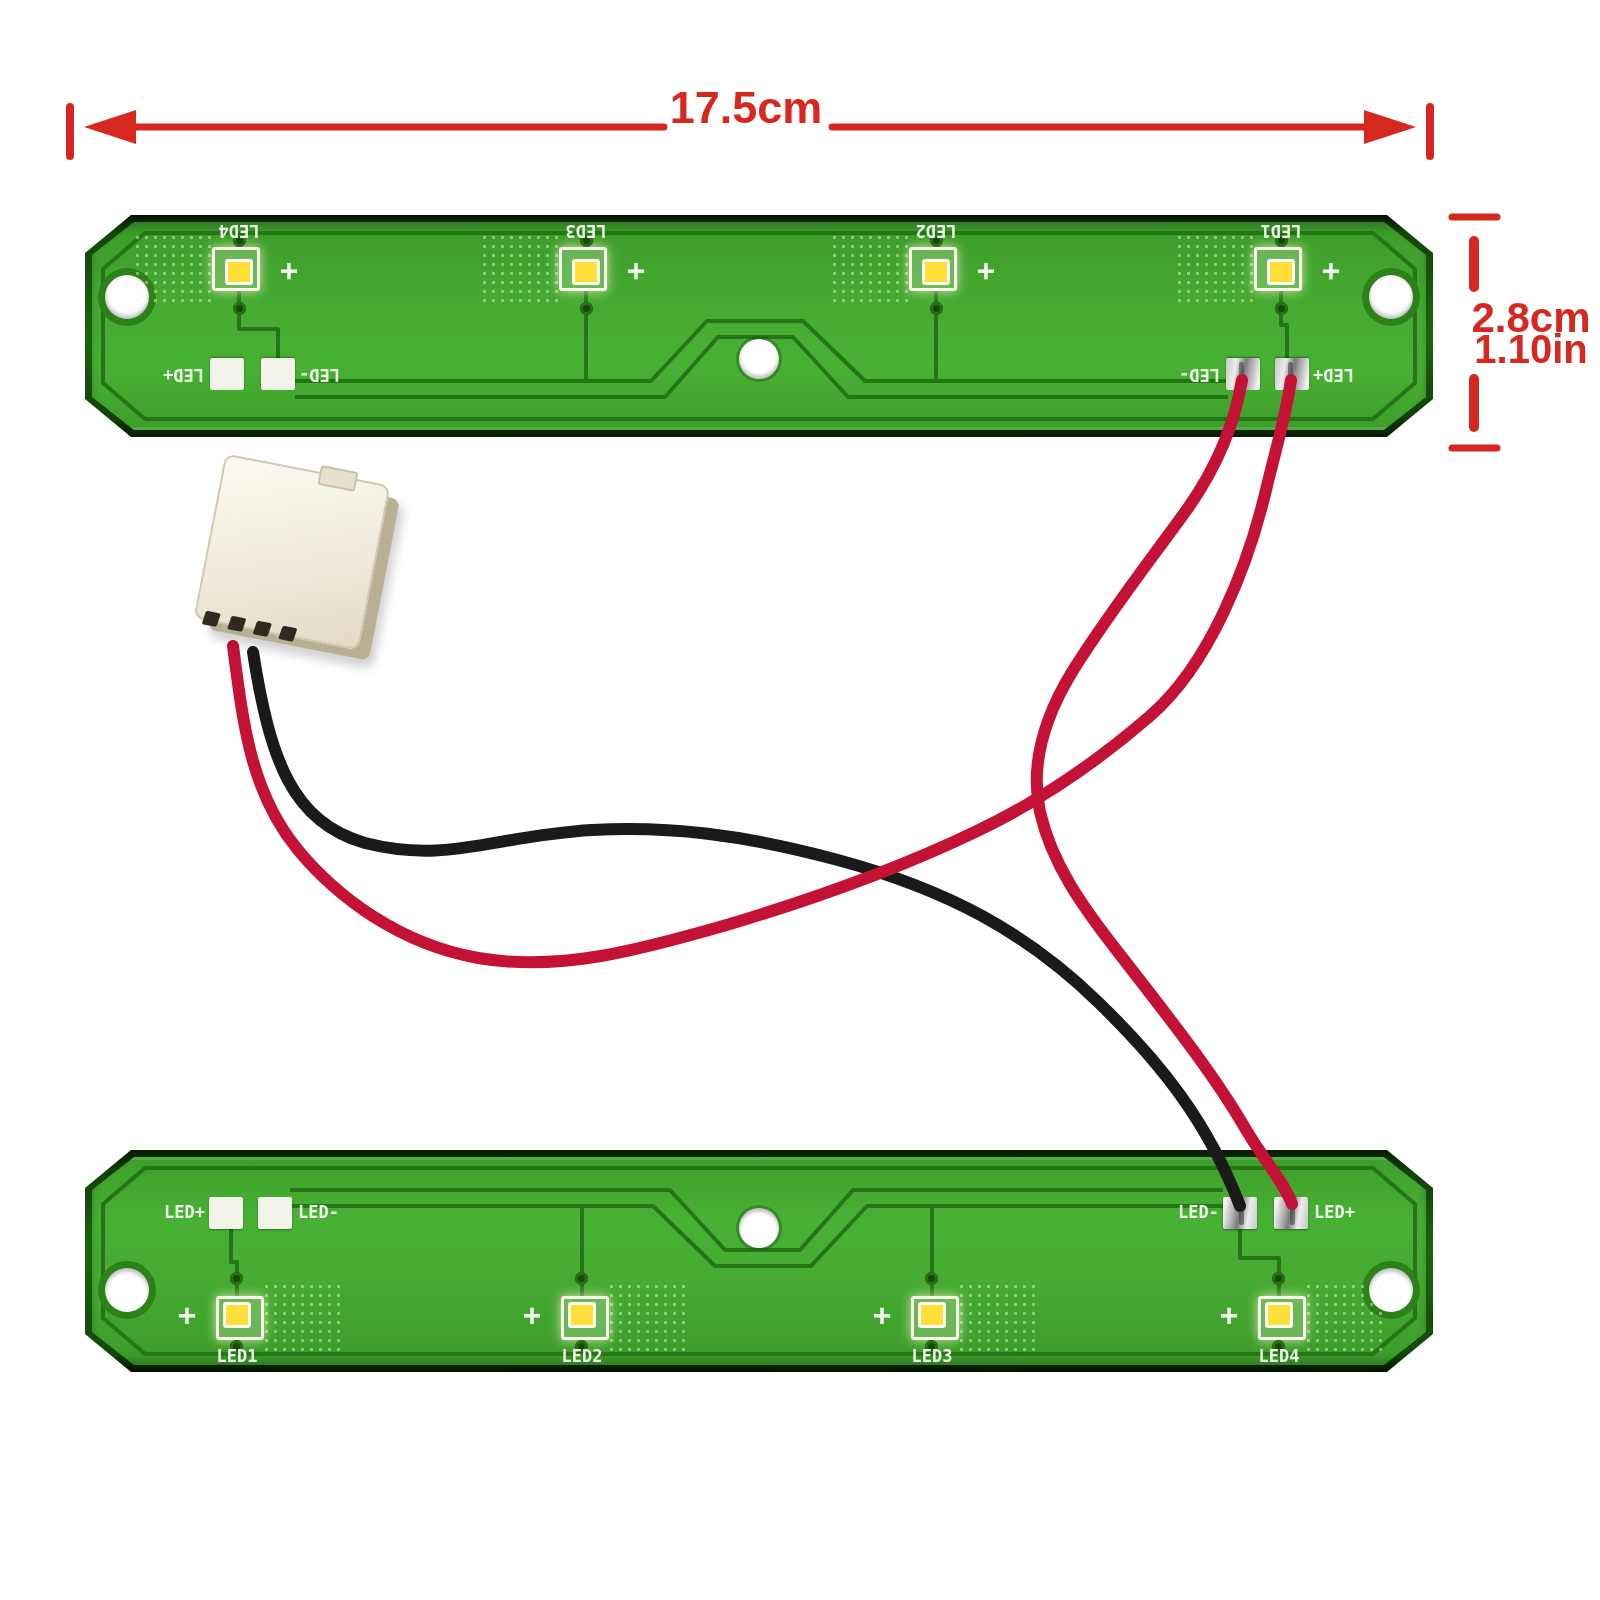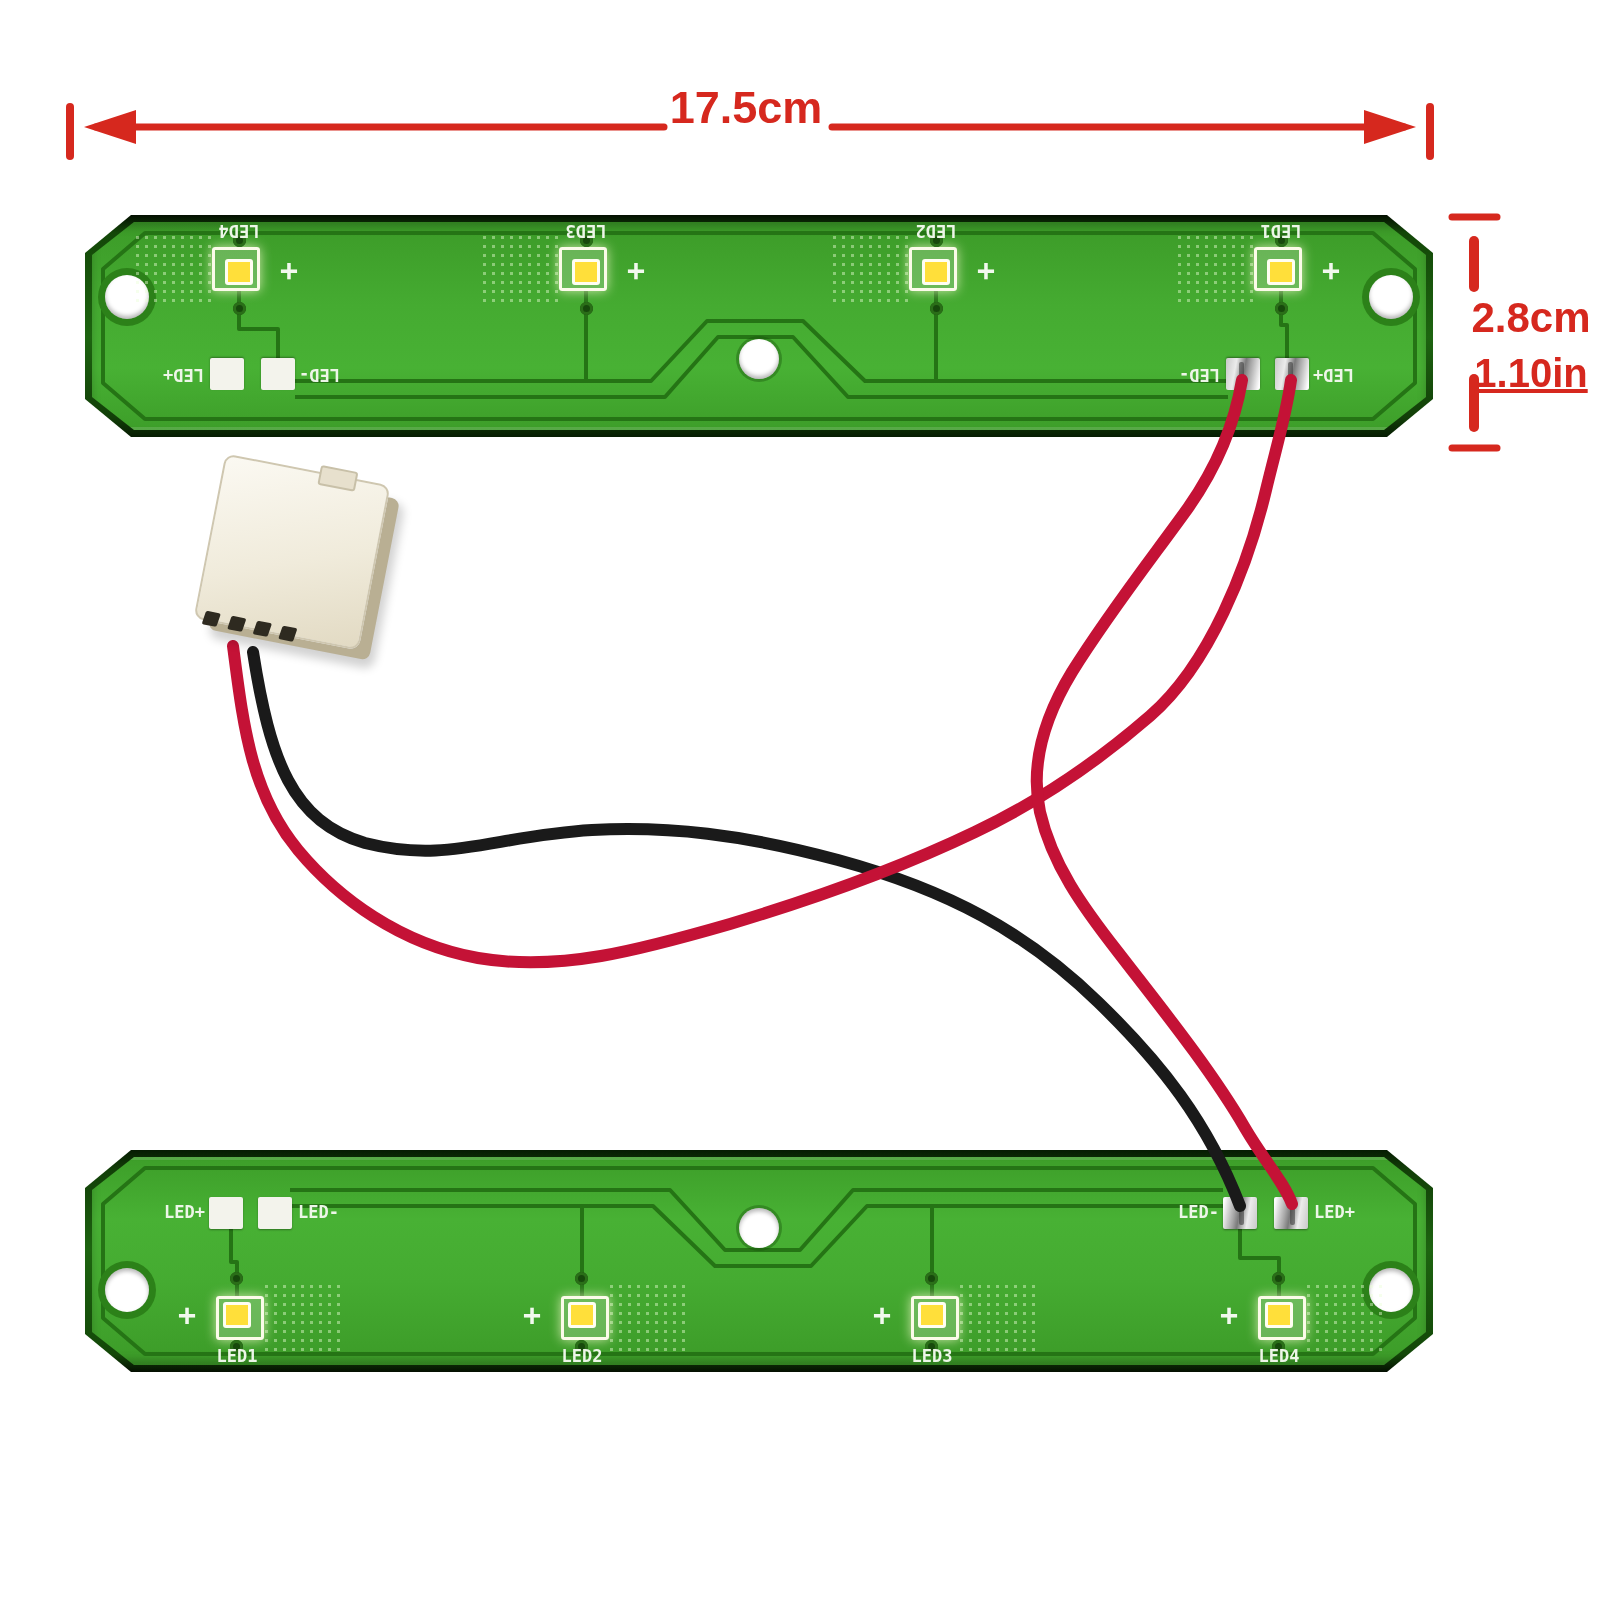--- a/index.html
+++ b/index.html
@@ -9,21 +9,21 @@
   }
 
   
   .dim-text {
     position:absolute; color:#d6281e; font-weight:bold; text-align:center;
     font-family:"Liberation Sans", sans-serif; line-height:1.05; white-space:nowrap;
   }
   .dim-w-cm { left:626px; top:84px;  width:240px; font-size:45px;text-align:center; }
   .dim-w-in { left:626px; top:130px; width:240px; font-size:43px; }
   .dim-h-cm { left:1461px; top:296px; width:140px; font-size:42px; }
-  .dim-h-in { left:1461px; top:352px; width:140px; font-size:40px;text-decoration:underline; }
+  .dim-h-in { left:1461px; top:328px; width:140px; font-size:40px; }
 
   
   .board {
     position:absolute; width:1348px; height:222px;
     clip-path: polygon(46px 0, calc(100% - 46px) 0, 100% 38px, 100% calc(100% - 38px),
                        calc(100% - 46px) 100%, 46px 100%, 0 calc(100% - 38px), 0 38px);
     background: linear-gradient(180deg,#061c02,#123f08 9%,#1d6410 45%,#134708 92%,#040f01);
   }
   .board-top    { left:85px; top:215px; transform:rotate(180deg);
                   filter:drop-shadow(0 -8px 9px rgba(60,60,60,.22)); }

